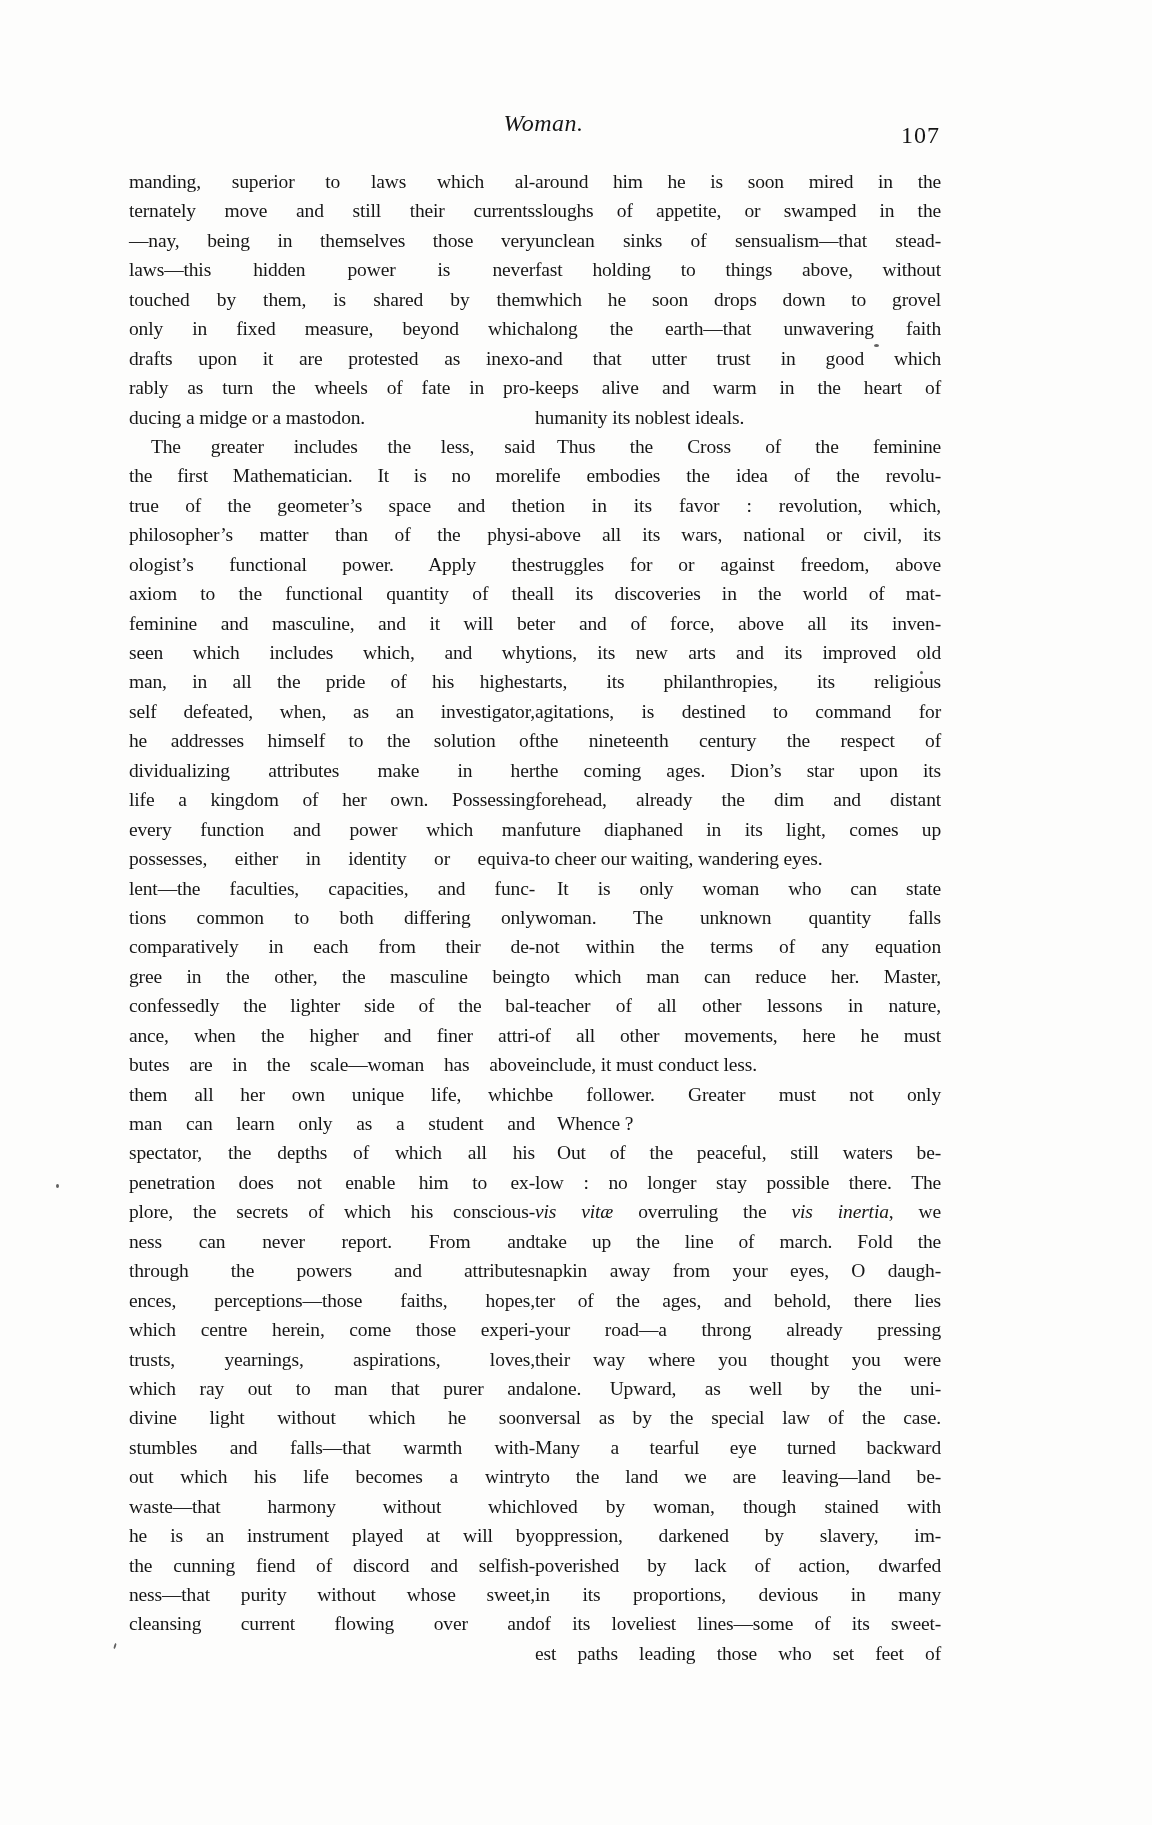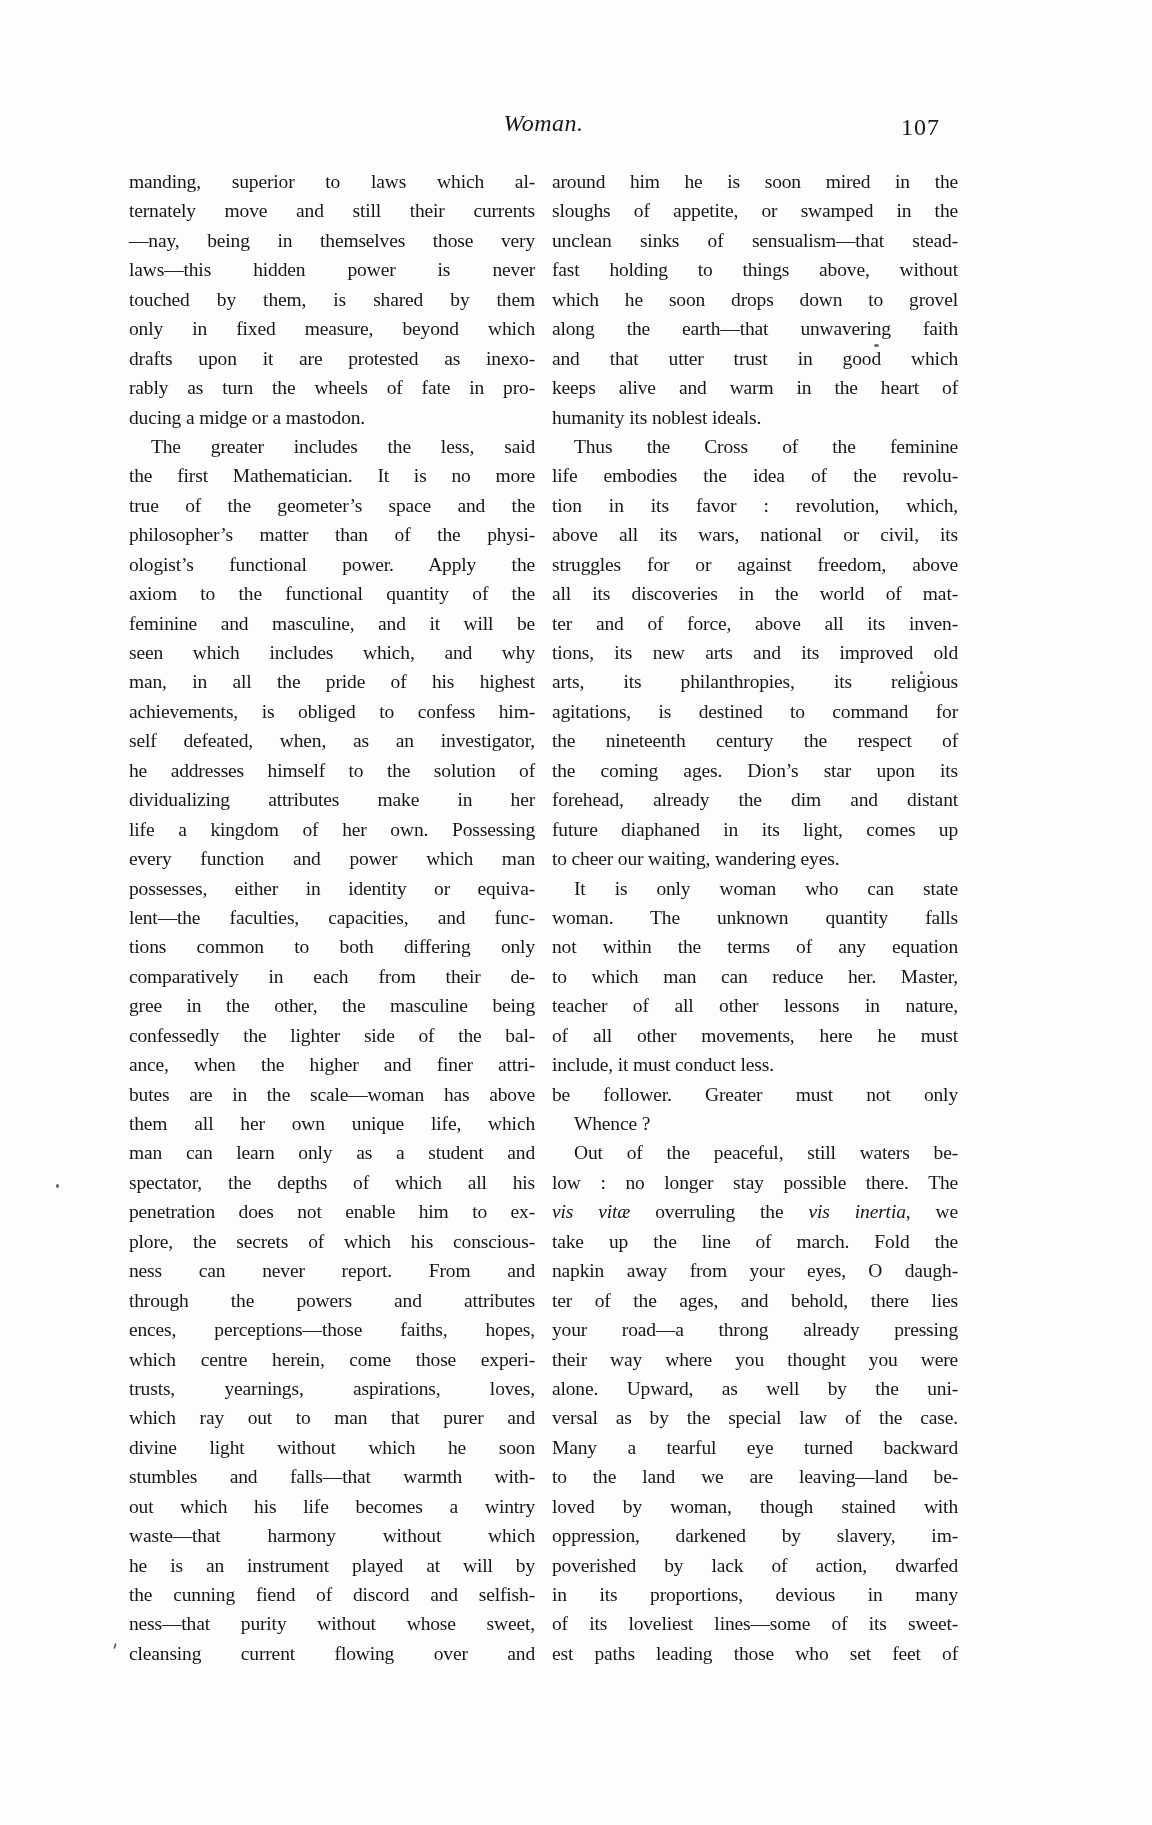--- a/index.html
+++ b/index.html
@@ -13,27 +13,27 @@
   }
   
   .running-head{
     position:absolute;top:110px;left:129px;width:829px;height:34px;
   }
   .running-title{
     position:absolute;left:0;right:0;text-align:center;
     font-style:italic;font-size:24px;letter-spacing:.5px;
   }
   .page-number{
-    position:absolute;right:18px;top:4px;
+    position:absolute;right:18px;top:12px;
     font-size:24px;letter-spacing:1px;
   }
   
   .columns{
     position:absolute;top:167px;left:129px;width:829px;
-    display:flex;gap:17px;
+    display:flex;
   }
   .column{width:406px;}
   .line{
     font-size:19.5px;
     line-height:29.45px;
     height:29.45px;
     letter-spacing:-0.15px;
     white-space:nowrap;
     text-align:justify;
     text-align-last:justify;
@@ -71,21 +71,20 @@
         <div class="line end">ducing a midge or a mastodon.</div>
         <div class="line indent">The greater includes the less, said</div>
         <div class="line">the first Mathematician.  It is no more</div>
         <div class="line">true of the geometer’s space and the</div>
         <div class="line">philosopher’s matter than of the physi-</div>
         <div class="line">ologist’s functional power.  Apply the</div>
         <div class="line">axiom to the functional quantity of the</div>
         <div class="line">feminine and masculine, and it will be</div>
         <div class="line">seen which includes which, and why</div>
         <div class="line">man, in all the pride of his highest</div>
-        <div class="line">achievements, is obliged to confess him-</div>
         <div class="line">self defeated, when, as an investigator,</div>
         <div class="line">he addresses himself to the solution of</div>
         <div class="line">dividualizing attributes make in her</div>
         <div class="line">life a kingdom of her own.  Possessing</div>
         <div class="line">every function and power which man</div>
         <div class="line">possesses, either in identity or equiva-</div>
         <div class="line">lent—the faculties, capacities, and func-</div>
         <div class="line">tions common to both differing only</div>
         <div class="line">comparatively in each from their de-</div>
         <div class="line">gree in the other, the masculine being</div>

